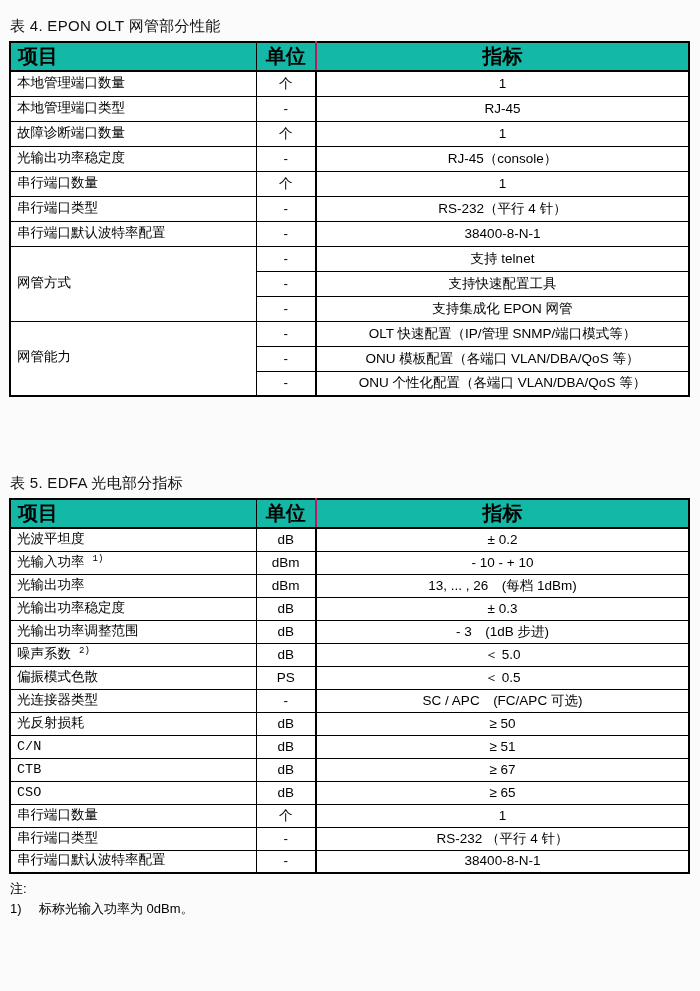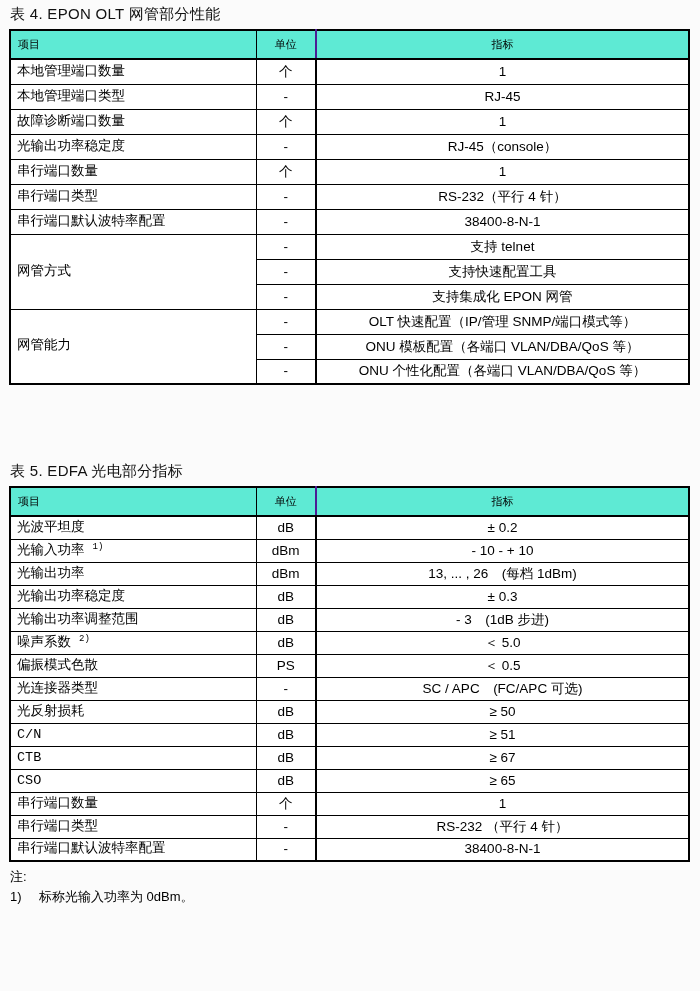--- a/index.html
+++ b/index.html
@@ -3,21 +3,21 @@
 <meta charset="utf-8">
 <style>
   * { box-sizing: border-box; }
   html, body {
     margin: 0; padding: 0;
     width: 700px; height: 991px;
     background: #fbfbfb;
     color: #000;
     font-family: "Liberation Sans", "DejaVu Sans", sans-serif;
   }
-  .doc { padding: 5px 0 0 9px; width: 604px; }
+  .doc { padding: 17px 0 0 9px; width: 604px; }
 
   .tbl-title {
     font-size: 15px;
     line-height: 17px;
     margin: 0 0 7px 1px;
     letter-spacing: 0.3px;
     color: #111;
   }
   .t2 { margin-top: 77px; }
 
@@ -26,31 +26,31 @@
     table-layout: fixed;
     width: 679px;
     border: 2px solid #000;
     background: #fff;
   }
   col.w0 { width: 246px; }
   col.w1 { width: 60px; }
   col.w2 { width: 373px; }
 
   table.spec th {
-    background: #5eead4;
-    font-size: 11px;
-    font-weight: normal;
+    background: #14b8a6;
+    font-size: 20px;
+    font-weight: bold;
     height: 29px;
     border: 1px solid #000;
     border-bottom: 2px solid #000;
     text-align: center;
     padding: 0;
   }
   table.spec th.c0 { text-align: left; padding-left: 7px; }
-  table.spec th.c1 { border-right: 2px solid #4c1d95; }
+  table.spec th.c1 { border-right: 2px solid #be185d; }
 
   table.spec td {
     border: 1px solid #000;
     font-size: 13.5px;
     height: 25px;
     padding: 0;
     vertical-align: middle;
     line-height: 1.15;
   }
   table[data-table="table5"] td { height: 23px; }

